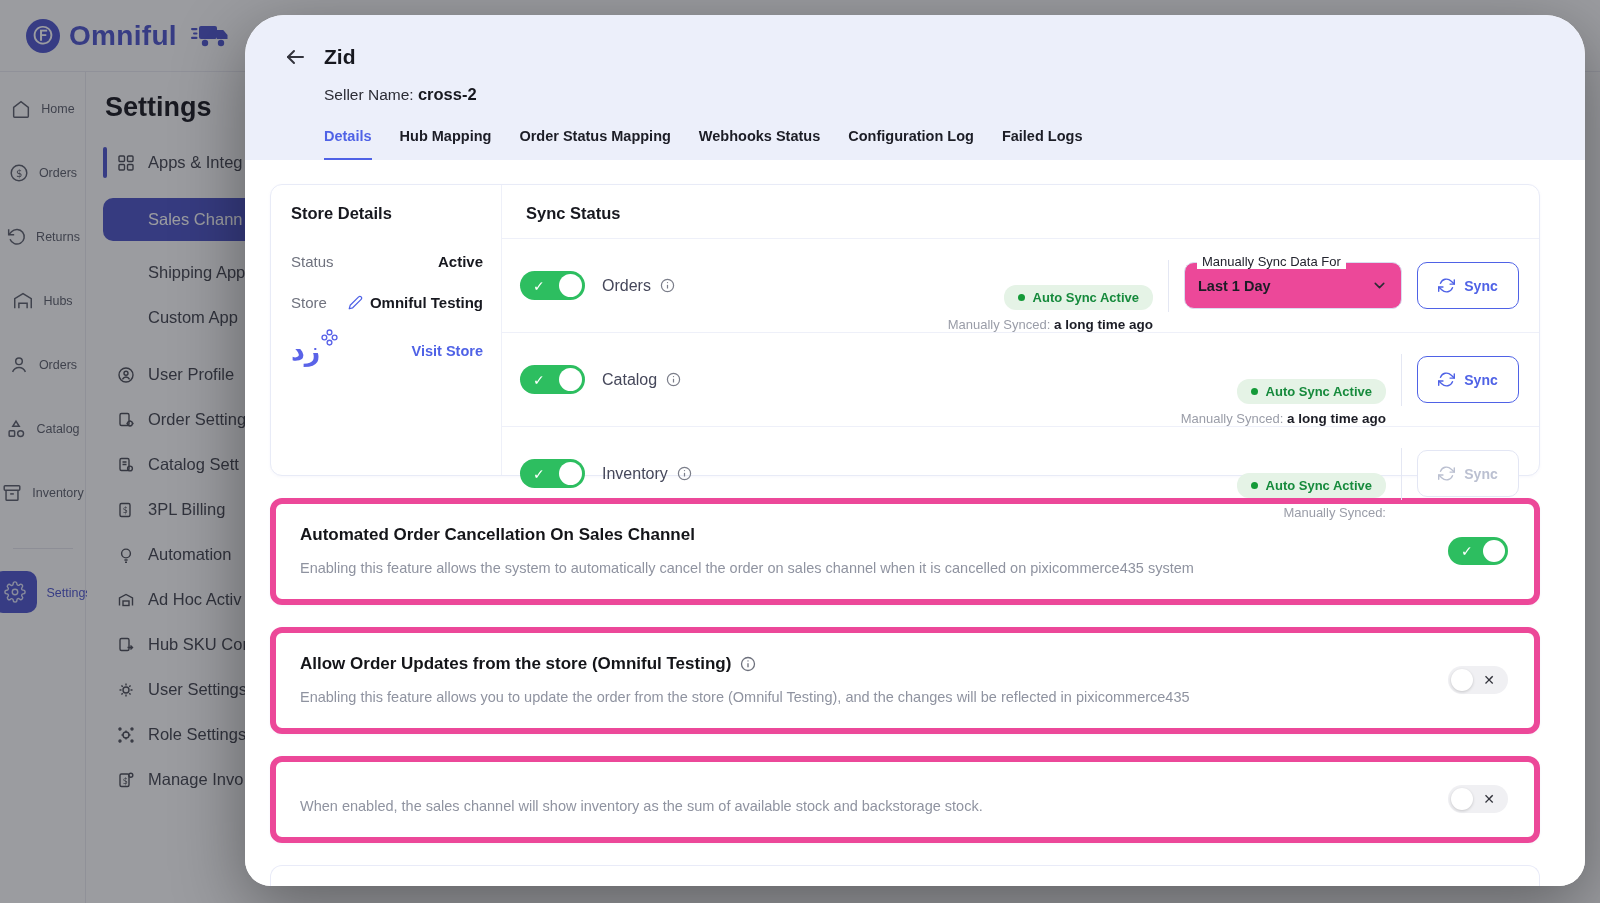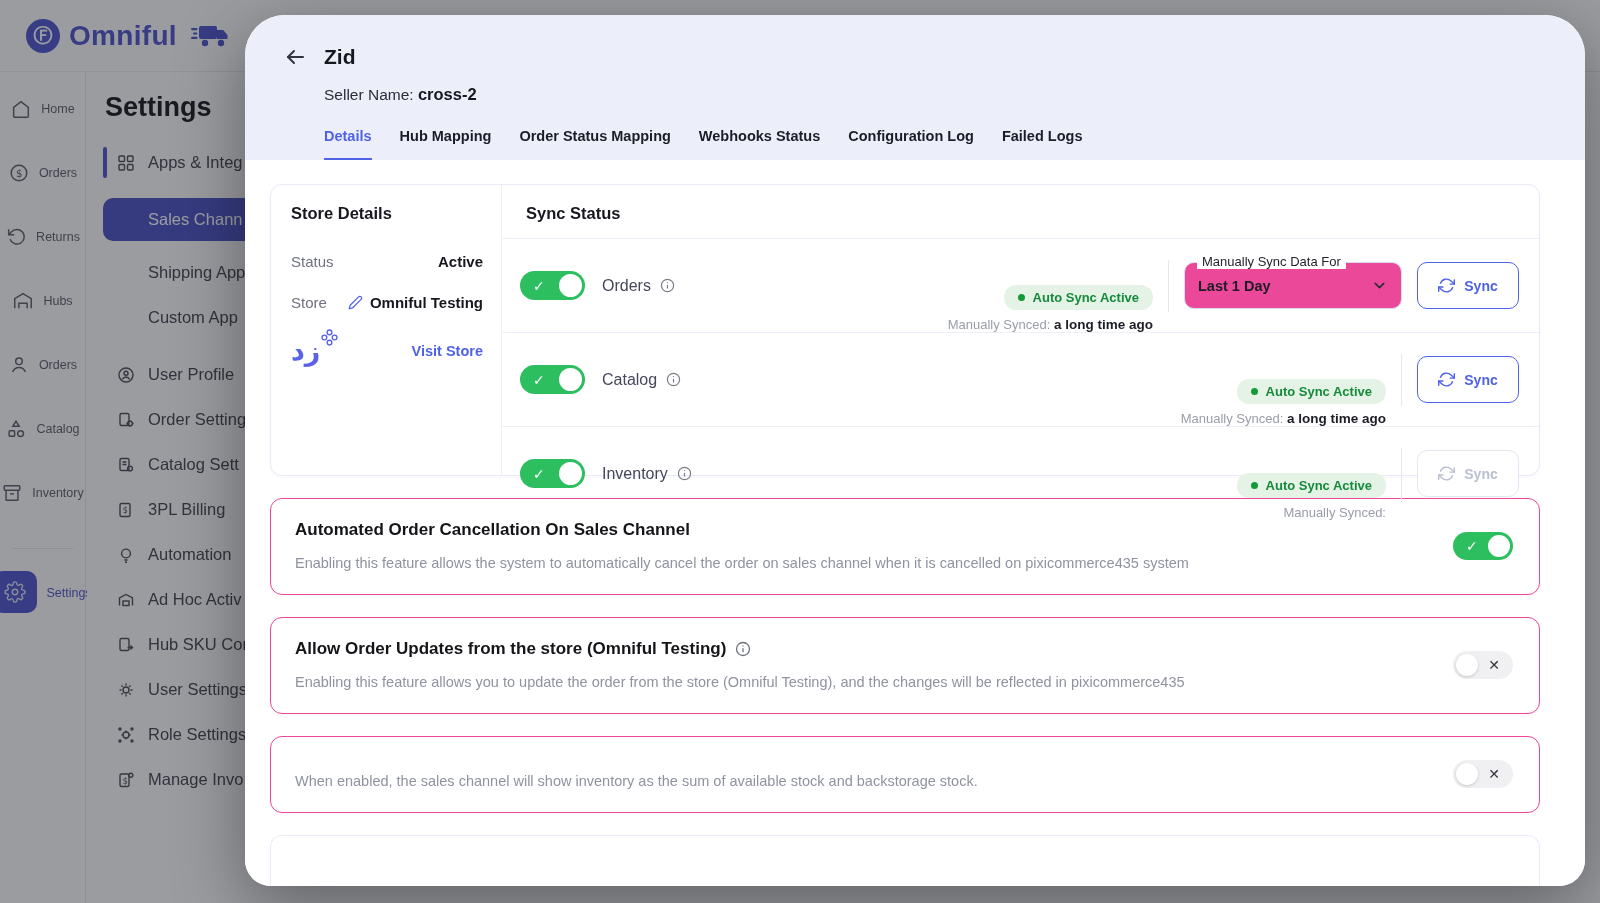--- a/index.html
+++ b/index.html
@@ -132,21 +132,21 @@
   .toggle .knob { position:absolute; top:3px; width:23px; height:23px; border-radius:50%; background:#fff; }
   .toggle .mark { position:absolute; top:50%; transform:translateY(-50%); font-family:"DejaVu Sans", sans-serif; }
   .toggle.on { background:#2DBE60; }
   .toggle.on .knob { right:3px; }
   .toggle.on .mark { left:13px; color:#fff; font-size:14px; font-weight:700; }
   .toggle.off { background:#F0F0F3; }
   .toggle.off .knob { left:3px; box-shadow:0 1px 3px rgba(0,0,0,0.18); }
   .toggle.off .mark { right:13px; color:#33343c; font-size:14px; }
 
   .feature-card {
-    margin-top:22px; border:1px solid #ec4899; border-radius:12px; background:#fff;
+    margin-top:22px; border:6px solid #ec4899; border-radius:12px; background:#fff;
     padding:21px 26px 23px 24px; display:flex; align-items:center; justify-content:space-between;
     box-shadow:0 1px 3px rgba(90,100,190,0.05);
   }
   .feature-text { padding-right:30px; }
   .feature-title { font-size:17px; font-weight:700; color:#141519; display:flex; align-items:center; gap:9px; }
   .feature-desc { margin-top:15px; font-size:14.5px; color:#8F93A0; }
   .feature-card .toggle { width:60px; height:28px; }
   .feature-card .toggle .knob { width:22px; height:22px; }
 
   .card-sliver {

